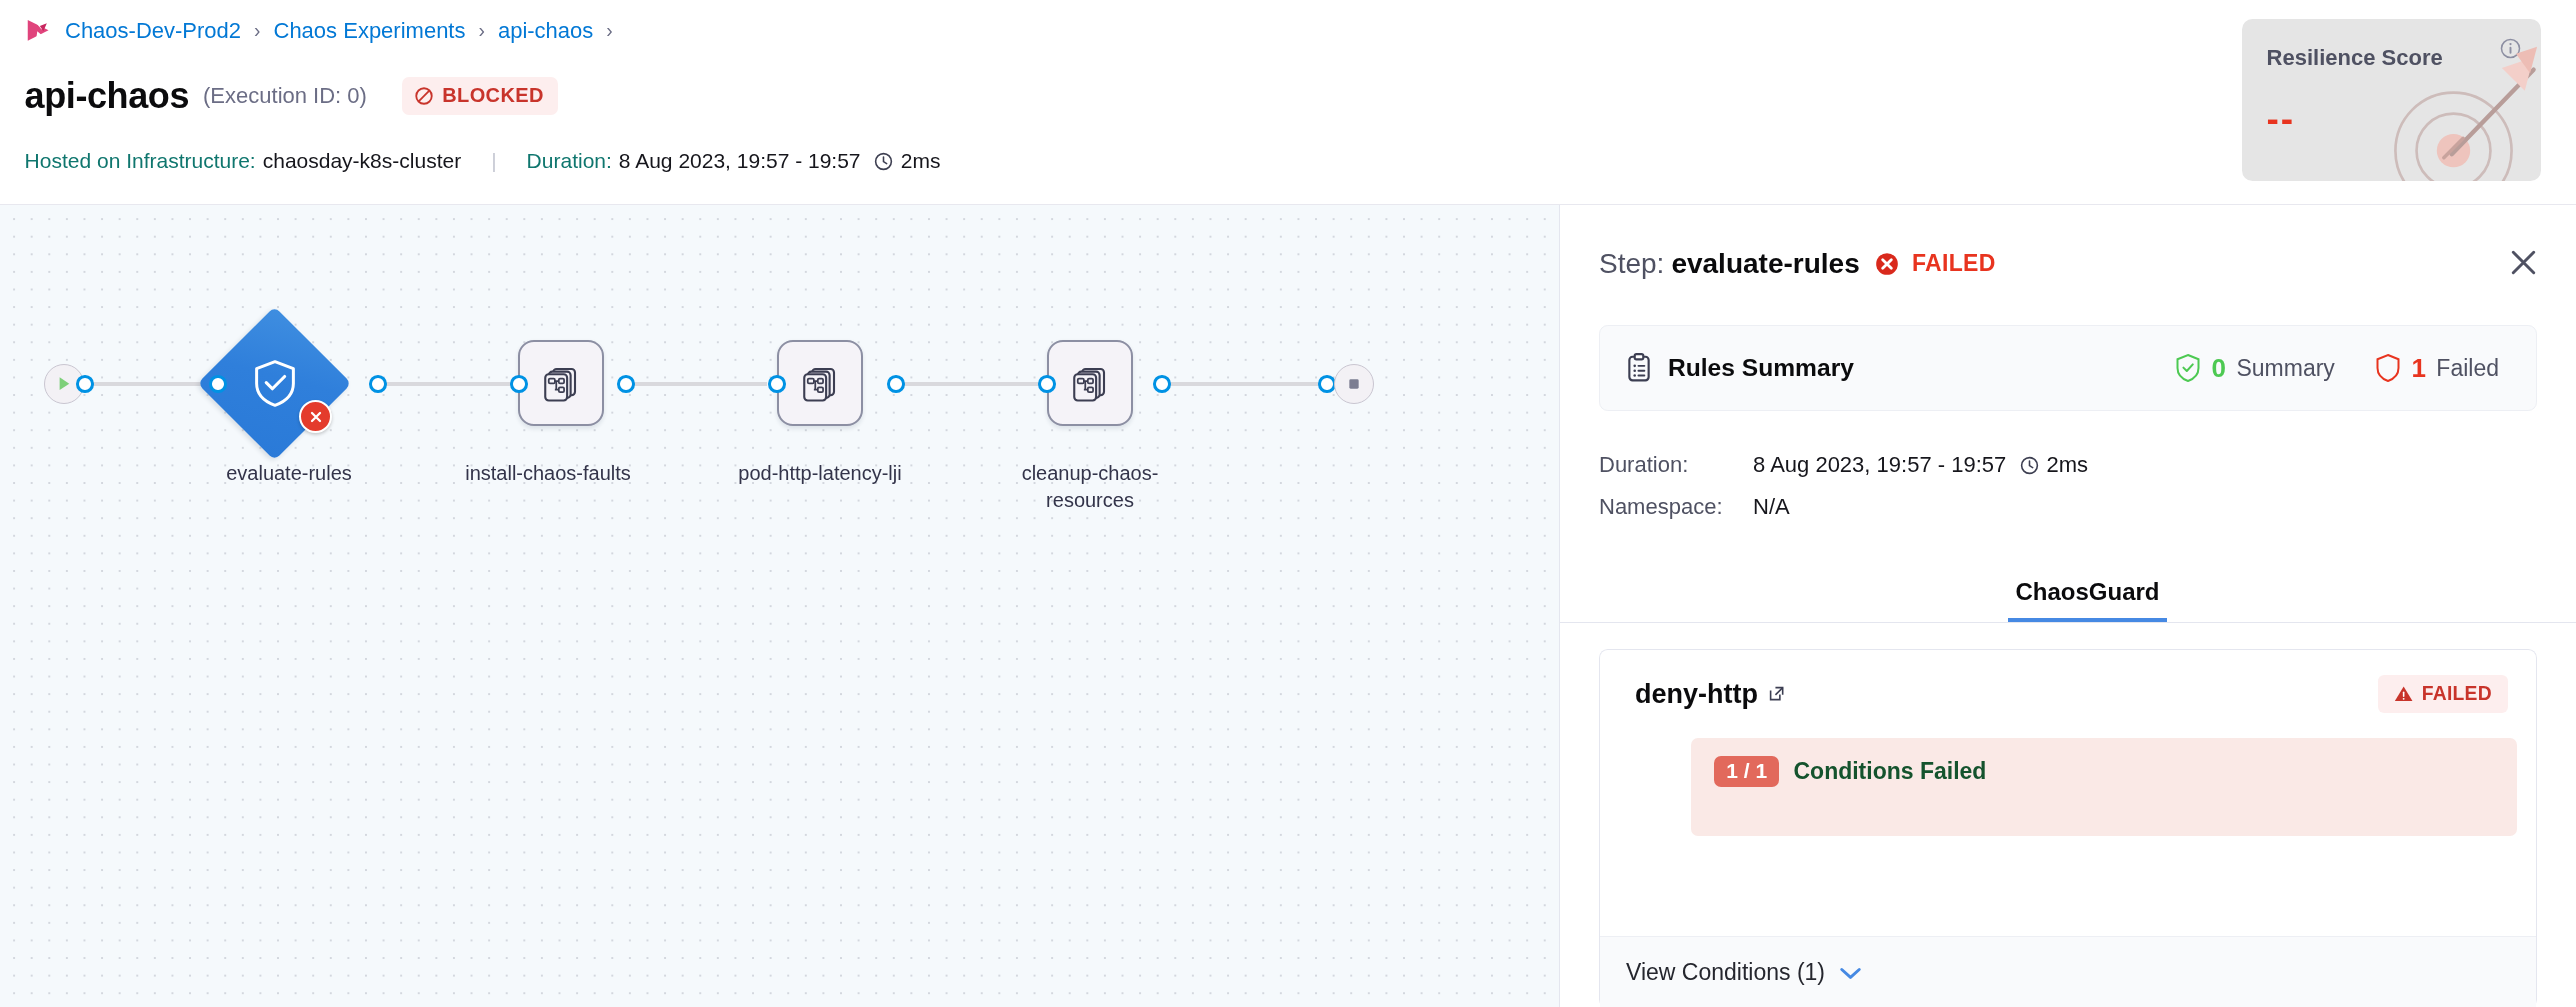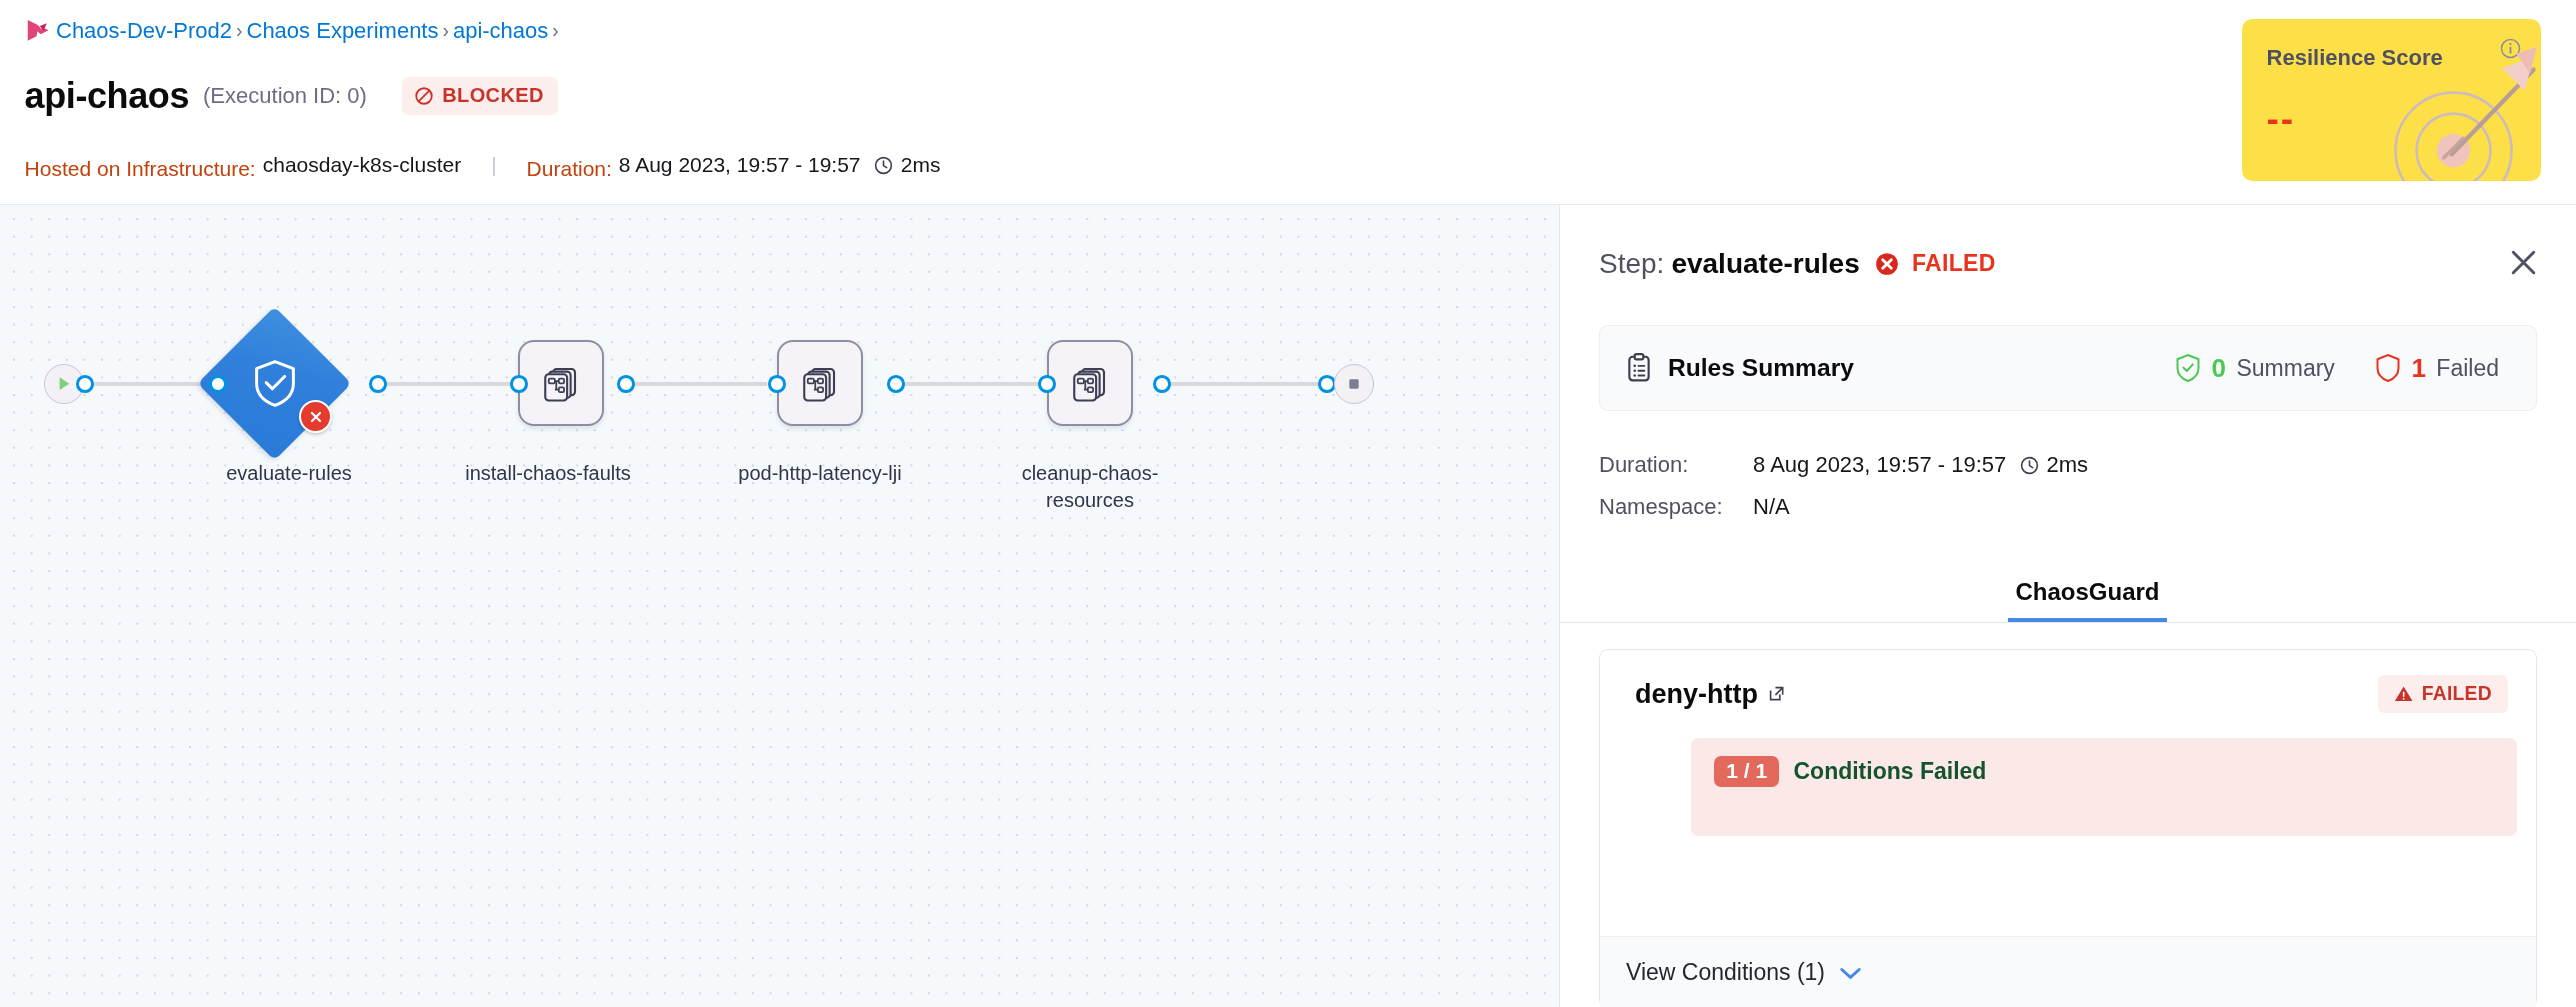--- a/index.html
+++ b/index.html
@@ -11,21 +11,21 @@
   }
   .app { position: relative; width: 2576px; height: 1008px; background:#fff; }
 
   
   .header {
     position: absolute; left: 0; top: 0; width: 2576px; height: 205px;
     background: #ffffff; border-bottom: 0.9px solid #e8e8ef;
   }
   .breadcrumb {
     position: absolute; left: 26px; top: 17.6px;
-    display: flex; align-items: center; gap: 4px;
+    display: flex; align-items: center; gap: 13px;
     font-size: 22px; line-height: 26px;
   }
   .bc-logo { width: 26px; height: 24.6px; display: block; flex: 0 0 auto; }
   .bc-link { color: #0278d5; cursor: pointer; white-space: nowrap; }
   .bc-sep { color: #6b6d85; font-size: 19.3px; }
 
   .title-row {
     position: absolute; left: 24.6px; top: 75px;
     display: flex; align-items: center; gap: 14px;
   }
@@ -36,29 +36,29 @@
     background: #fdeeee; color: #c8342b; border-radius: 7px;
     padding: 7px 14px 8px 12.3px; font-size: 20px; font-weight: bold;
     letter-spacing: 0.4px; margin-left: 21px;
   }
   .icon-blocked { width: 20px; height: 20px; display:block; }
 
   .meta-row {
     position: absolute; left: 24.6px; top: 149px;
     display: flex; align-items: center; font-size: 21px; color: #4f5162;
   }
-  .meta-label { color: #c2410c; margin-top: 8px; }
+  .meta-label { color: #0f766e; }
   .meta-value { color: #16161c; font-weight: normal; margin-left: 7px; }
   .meta-div { color: #c7c9d4; margin: 0 30px; }
   .clock-ico { width: 21px; height: 21px; margin: 0 7px 0 12.3px; display:block; }
 
   
   .resilience-card {
     position: absolute; right: 35px; top: 19.3px; width: 299px; height: 162px;
-    background: #fde047; border-radius: 10.5px; overflow: hidden;
+    background: #e5e5e5; border-radius: 10.5px; overflow: hidden;
   }
   .rs-title {
     position: absolute; left: 24.6px; top: 25.5px;
     font-size: 22px; font-weight: bold; color: #4f5162;
   }
   .rs-info { position: absolute; right: 19.3px; top: 17.6px; width: 23px; height: 23px; cursor:pointer; }
   .rs-value {
     position: absolute; left: 24.6px; top: 79px;
     font-size: 37px; font-weight: bold; color: #e8341f; letter-spacing: 1.8px;
   }

